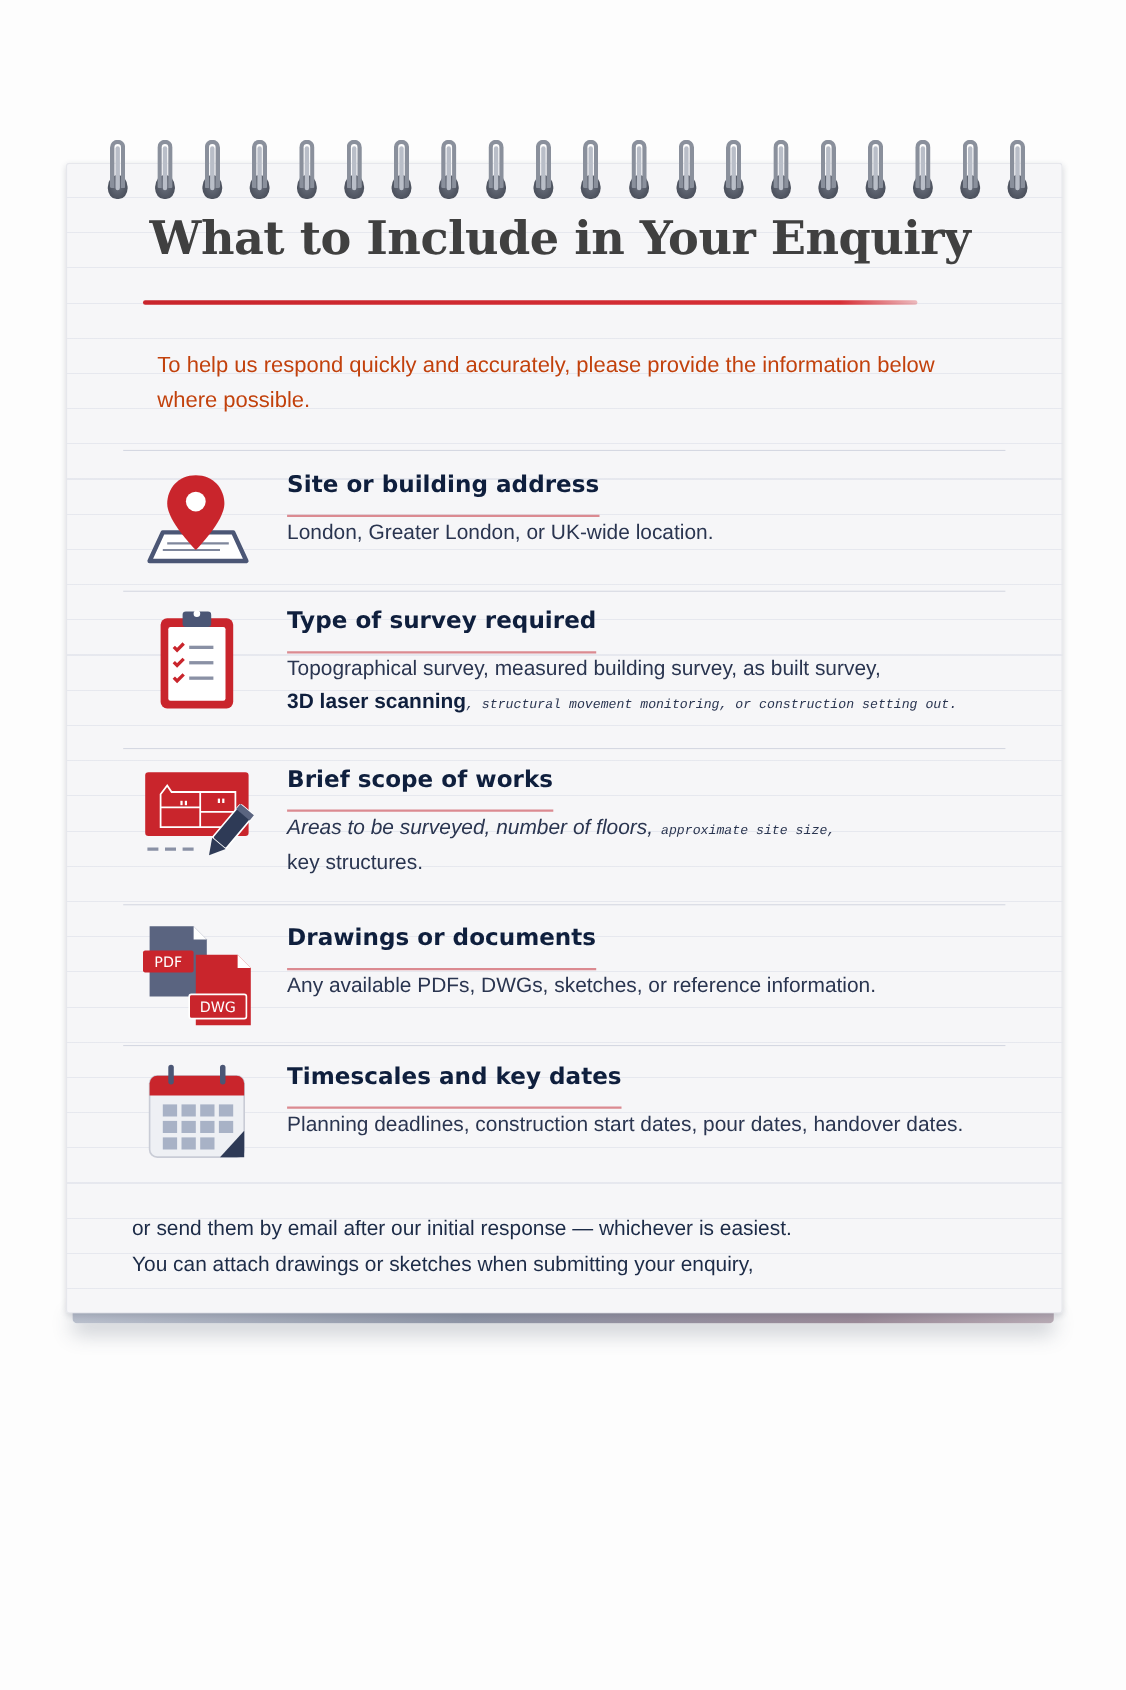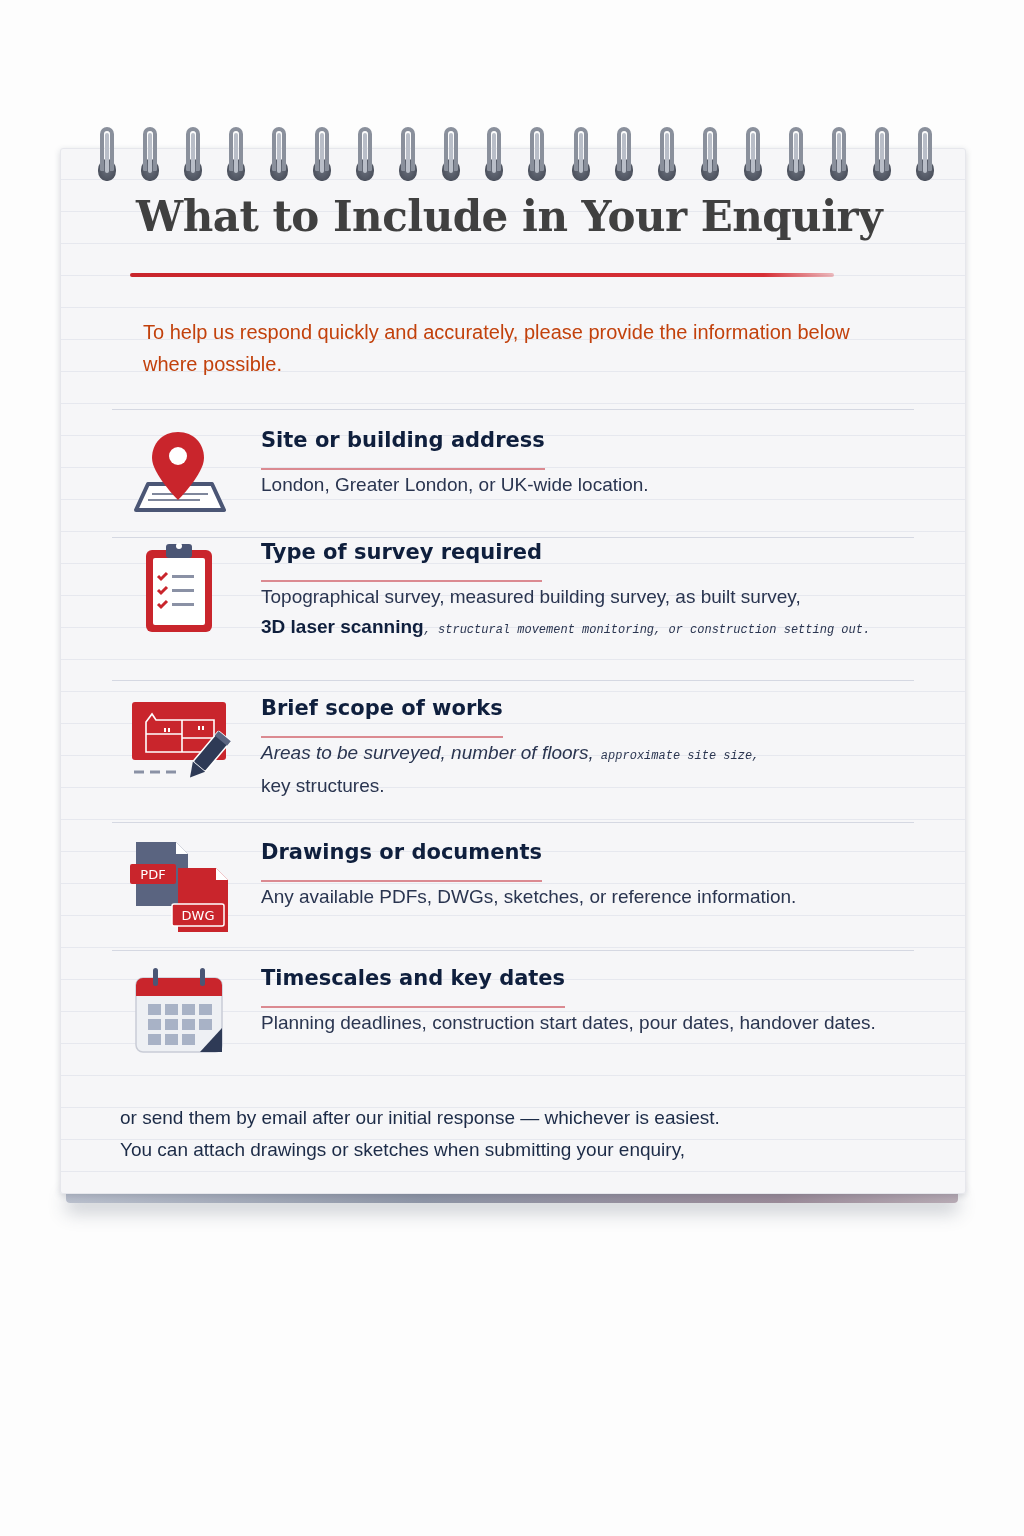--- a/index.html
+++ b/index.html
@@ -195,21 +195,21 @@
     </svg>
   </div>
   <div class="text">
     <h3>Site or building address</h3>
     <p>London, Greater London, or UK-wide location.</p>
   </div>
 </div>
 
 <div class="rule" style="top:537px"></div>
 
-<div class="item" style="top:540px; height:100px">
+<div class="item" style="top:552px; height:100px">
   <div class="icon">
     <svg width="104" height="96" viewBox="0 0 104 96">
       <rect x="18" y="10" width="66" height="82" rx="6" fill="#c9252c"></rect>
       <rect x="25" y="18" width="52" height="67" rx="2" fill="#ffffff"></rect>
       <rect x="38" y="4" width="26" height="14" rx="3" fill="#4b5675"></rect>
       <circle cx="51" cy="6" r="3" fill="#ffffff"></circle>
       <path d="M30,36 l3,3 l6,-6" stroke="#c9252c" stroke-width="3" fill="none"></path>
       <rect x="44" y="35" width="22" height="3" fill="#8a91a5"></rect>
       <path d="M30,50 l3,3 l6,-6" stroke="#c9252c" stroke-width="3" fill="none"></path>
       <rect x="44" y="49" width="22" height="3" fill="#8a91a5"></rect>

